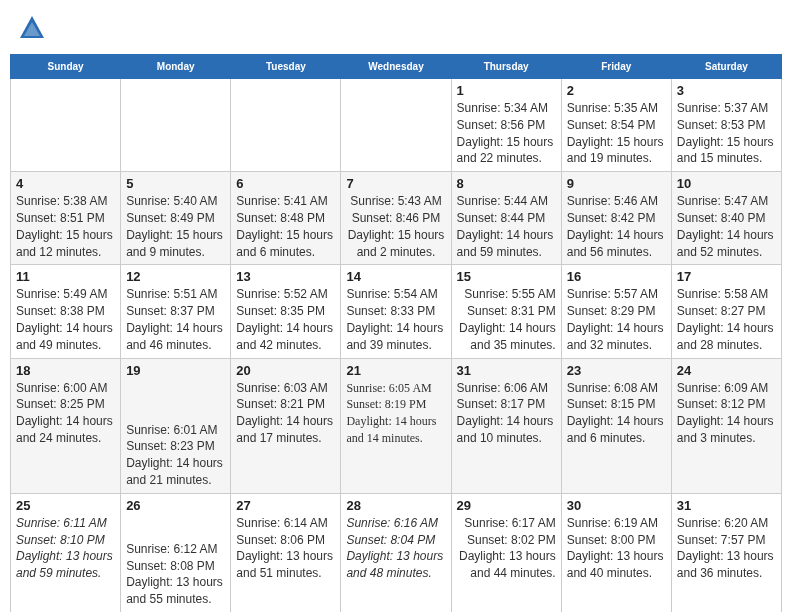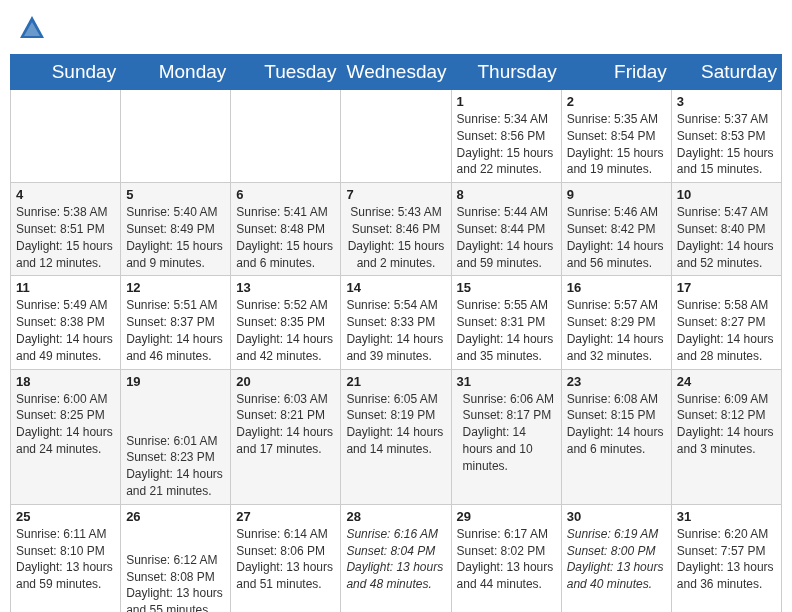--- a/index.html
+++ b/index.html
@@ -53,24 +53,24 @@
       font-size: 16px;
       color: #444;
     }
     .calendar {
       width: 100%;
       border-collapse: collapse;
     }
     .calendar th {
       background: #2a6db5;
       color: #fff;
-      font-size: 19px;
-      font-weight: normal;
+      font-size: 10px;
+      font-weight: bold;
       padding: 6px 4px;
-      text-align: right;
+      text-align: center;
       border: 1px solid #2a6db5;
     }
     .calendar td {
       vertical-align: top;
       border: 1px solid #ccc;
       padding: 4px 5px;
       width: calc(100% / 7);
       min-height: 80px;
       background: #fff;
       font-size: 10.5px;
@@ -216,21 +216,21 @@
 Daylight: 14 hours and 42 minutes.</div>
         </td>
         <td>
           <span class="day-number">14</span>
           <div class="day-info" style="white-space: pre-line;">Sunrise: 5:54 AM
 Sunset: 8:33 PM
 Daylight: 14 hours and 39 minutes.</div>
         </td>
         <td>
           <span class="day-number">15</span>
-          <div class="day-info" style="white-space: pre-line;">Sunrise: 5:55 AM
+          <div class="day-info" style="white-space: pre-line; text-align: right;">Sunrise: 5:55 AM
 Sunset: 8:31 PM
 Daylight: 14 hours and 35 minutes.</div>
         </td>
         <td>
           <span class="day-number">16</span>
           <div class="day-info" style="white-space: pre-line;">Sunrise: 5:57 AM
 Sunset: 8:29 PM
 Daylight: 14 hours and 32 minutes.</div>
         </td>
         <td>
@@ -254,47 +254,47 @@
 Daylight: 14 hours and 21 minutes.</div>
         </td>
         <td>
           <span class="day-number">20</span>
           <div class="day-info" style="white-space: pre-line;">Sunrise: 6:03 AM
 Sunset: 8:21 PM
 Daylight: 14 hours and 17 minutes.</div>
         </td>
         <td>
           <span class="day-number">21</span>
-          <div class="day-info" style="white-space: pre-line;">Sunrise: 6:05 AM
+          <div class="day-info" style="white-space: pre-line; font-family: Liberation Serif, serif;">Sunrise: 6:05 AM
 Sunset: 8:19 PM
 Daylight: 14 hours and 14 minutes.</div>
         </td>
         <td>
           <span class="day-number">31</span>
-          <div class="day-info" style="white-space: pre-line; margin-left: 6px;">Sunrise: 6:06 AM
+          <div class="day-info" style="white-space: pre-line;">Sunrise: 6:06 AM
 Sunset: 8:17 PM
 Daylight: 14 hours and 10 minutes.</div>
         </td>
         <td>
           <span class="day-number">23</span>
           <div class="day-info" style="white-space: pre-line;">Sunrise: 6:08 AM
 Sunset: 8:15 PM
 Daylight: 14 hours and 6 minutes.</div>
         </td>
         <td>
           <span class="day-number">24</span>
           <div class="day-info" style="white-space: pre-line;">Sunrise: 6:09 AM
 Sunset: 8:12 PM
 Daylight: 14 hours and 3 minutes.</div>
         </td>
       </tr>
       <tr>
         <td>
           <span class="day-number">25</span>
-          <div class="day-info" style="white-space: pre-line;">Sunrise: 6:11 AM
+          <div class="day-info" style="white-space: pre-line; font-style: italic;">Sunrise: 6:11 AM
 Sunset: 8:10 PM
 Daylight: 13 hours and 59 minutes.</div>
         </td>
         <td>
           <span class="day-number">26</span>
           <div class="day-info" style="white-space: pre-line; margin-top: 28px;">Sunrise: 6:12 AM
 Sunset: 8:08 PM
 Daylight: 13 hours and 55 minutes.</div>
         </td>
         <td>
@@ -304,27 +304,27 @@
 Daylight: 13 hours and 51 minutes.</div>
         </td>
         <td>
           <span class="day-number">28</span>
           <div class="day-info" style="white-space: pre-line; font-style: italic;">Sunrise: 6:16 AM
 Sunset: 8:04 PM
 Daylight: 13 hours and 48 minutes.</div>
         </td>
         <td>
           <span class="day-number">29</span>
-          <div class="day-info" style="white-space: pre-line;">Sunrise: 6:17 AM
+          <div class="day-info" style="white-space: pre-line; text-align: right;">Sunrise: 6:17 AM
 Sunset: 8:02 PM
 Daylight: 13 hours and 44 minutes.</div>
         </td>
         <td>
           <span class="day-number">30</span>
-          <div class="day-info" style="white-space: pre-line; font-style: italic;">Sunrise: 6:19 AM
+          <div class="day-info" style="white-space: pre-line;">Sunrise: 6:19 AM
 Sunset: 8:00 PM
 Daylight: 13 hours and 40 minutes.</div>
         </td>
         <td>
           <span class="day-number">31</span>
           <div class="day-info" style="white-space: pre-line;">Sunrise: 6:20 AM
 Sunset: 7:57 PM
 Daylight: 13 hours and 36 minutes.</div>
         </td>
       </tr>

